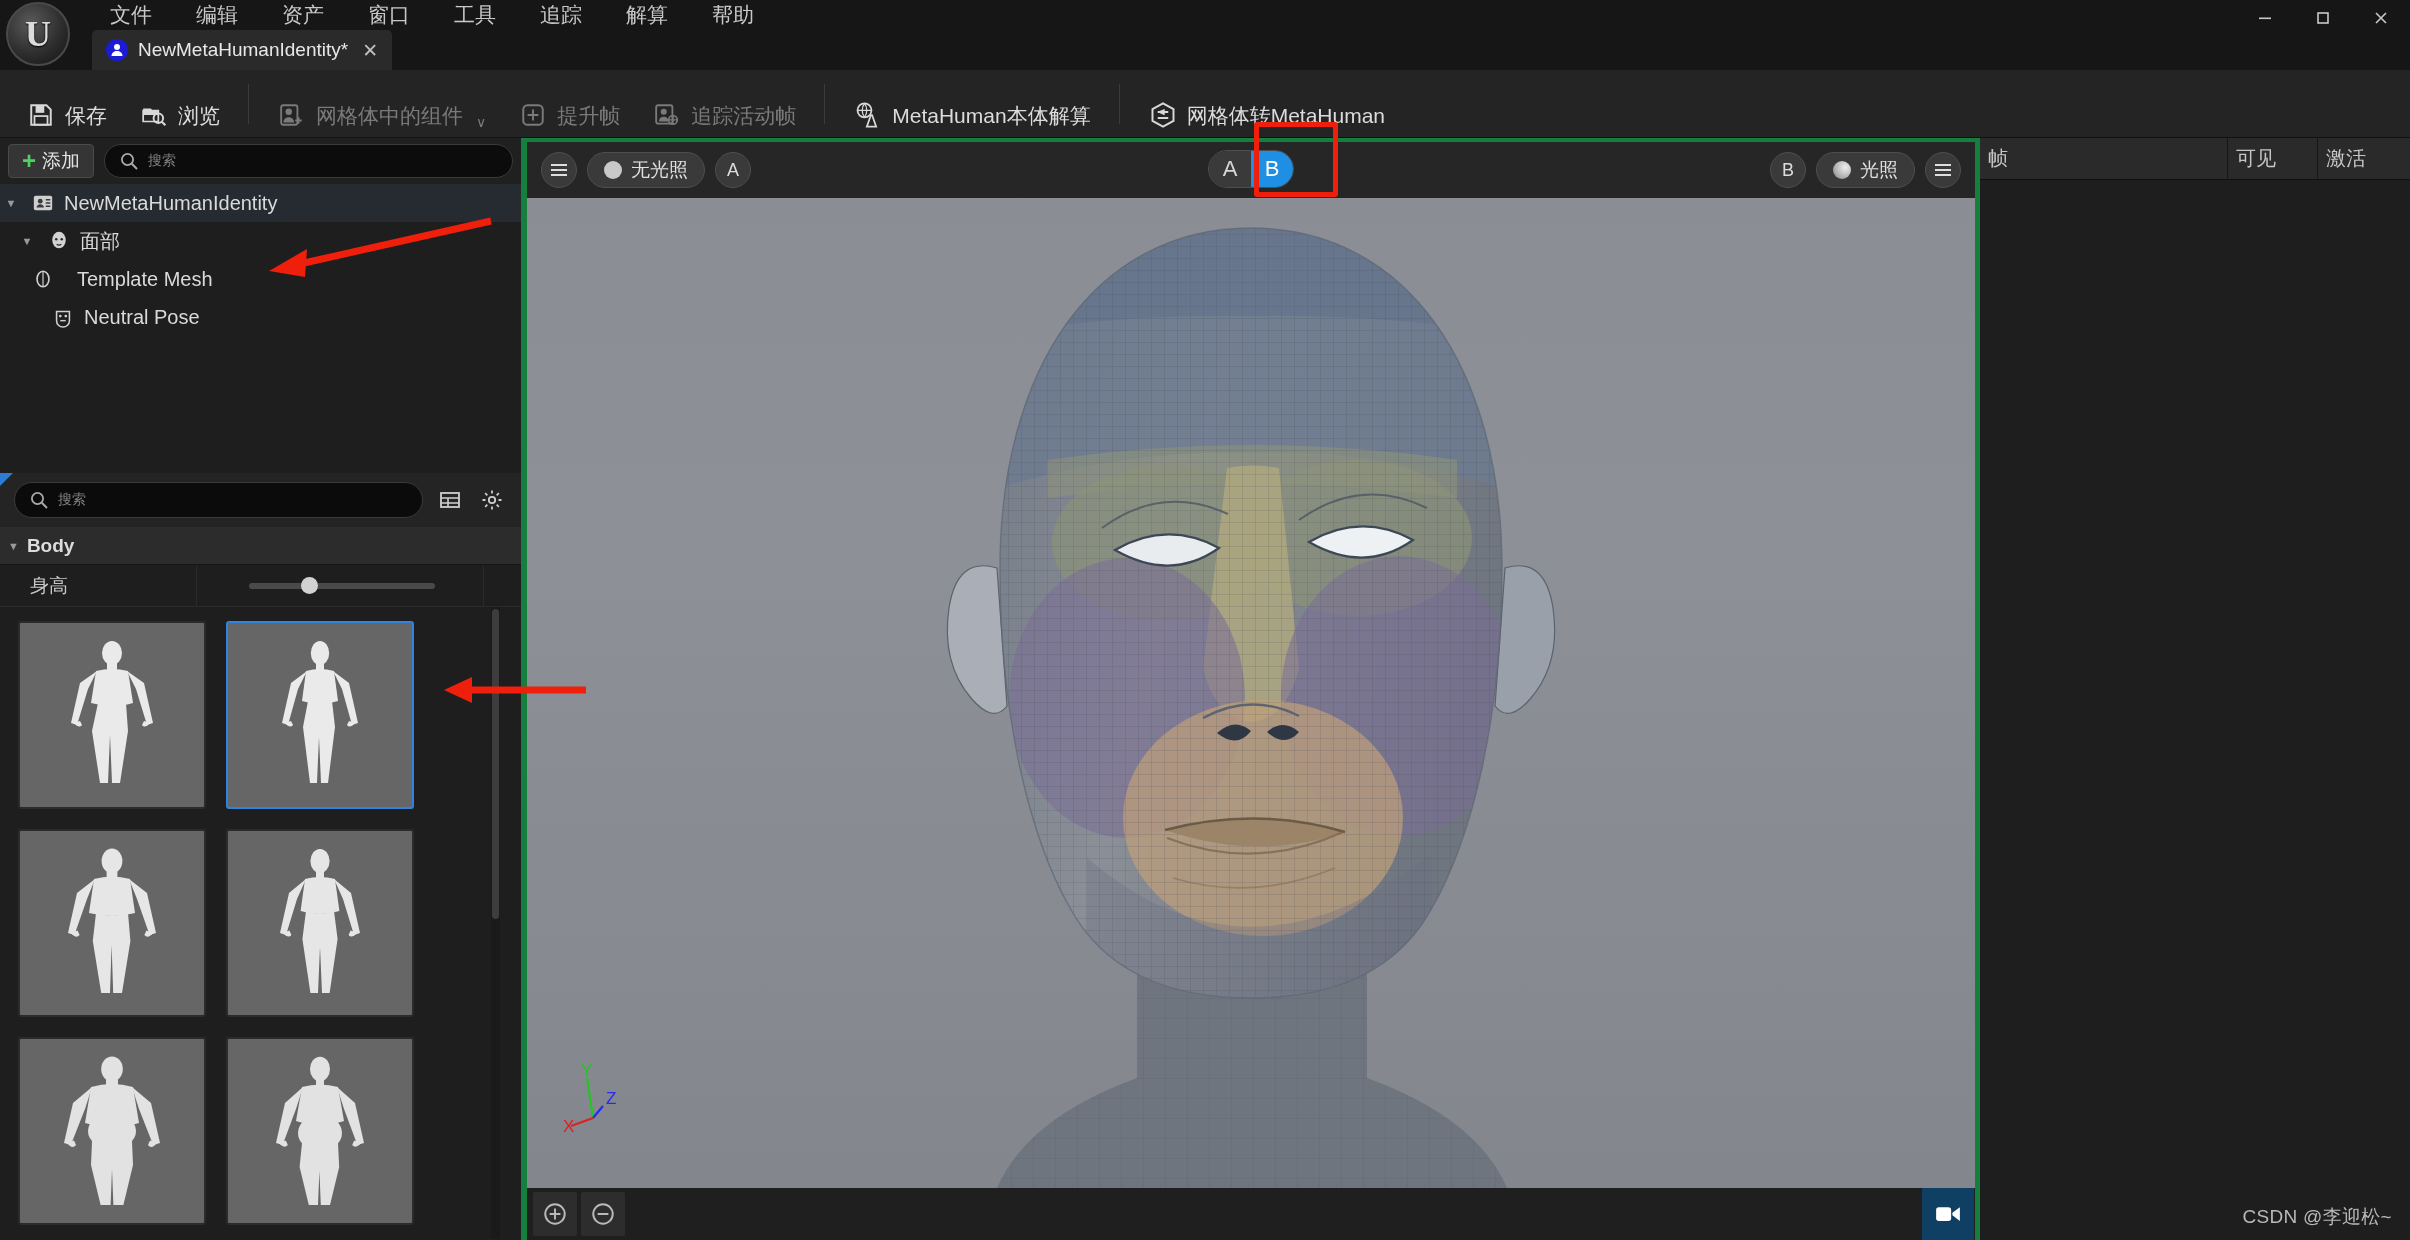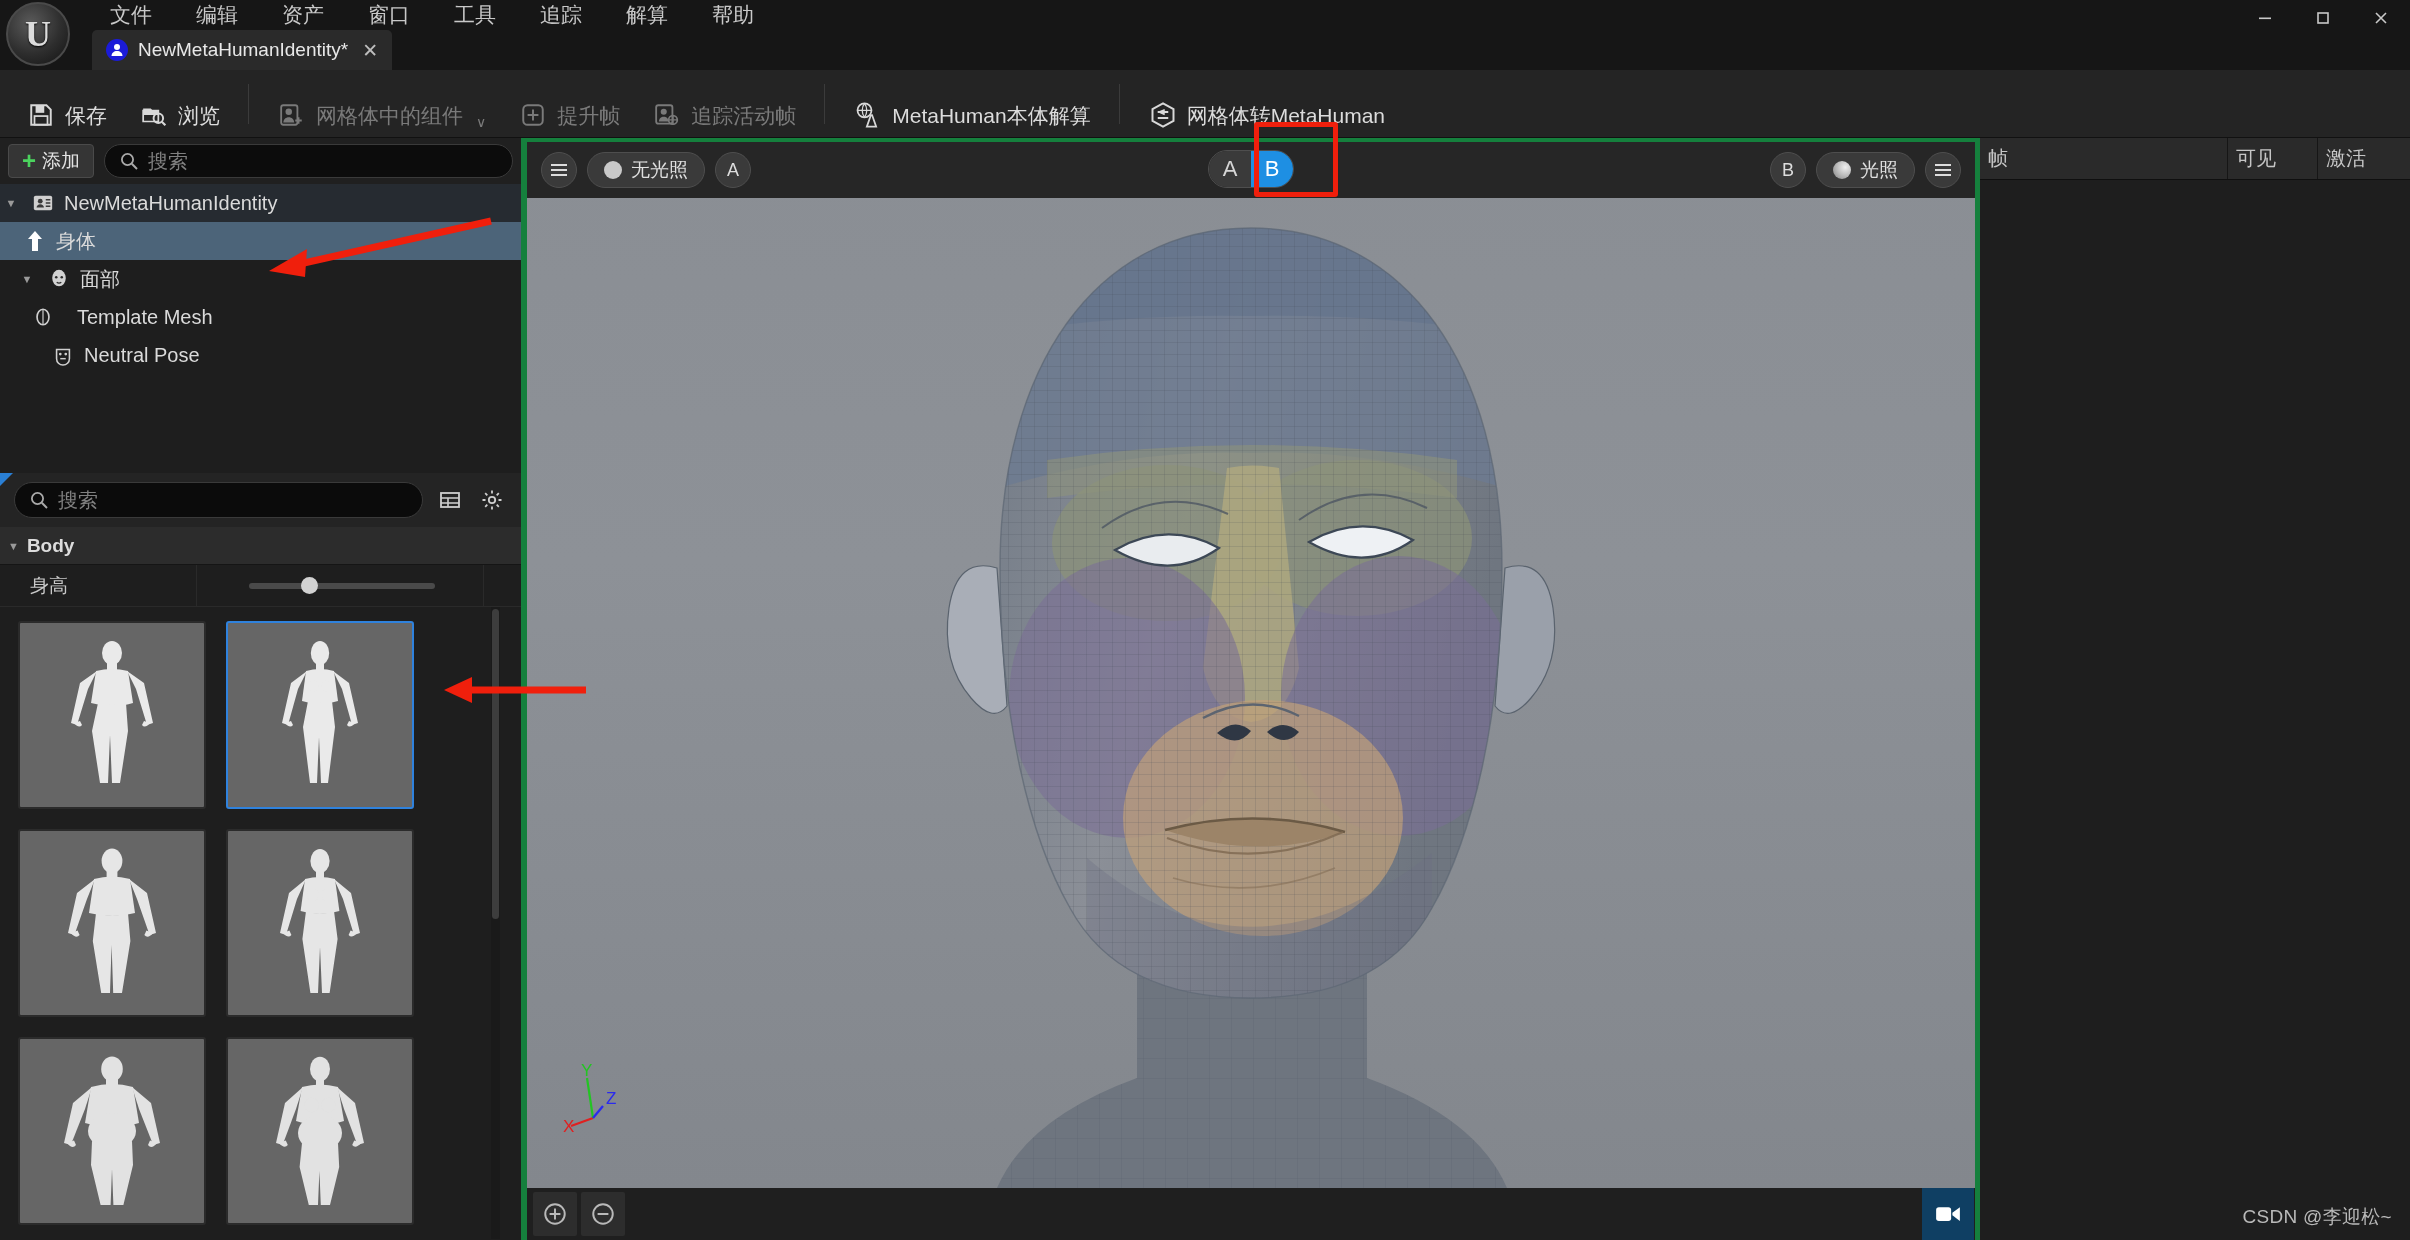--- a/index.html
+++ b/index.html
@@ -84,21 +84,21 @@
   }
   .add-btn {
     display:flex; align-items:center; gap:6px; background:#353535; border:1px solid #4a4a4a;
     border-radius: 4px; height: 34px; padding: 0 13px; font-size: 19px; color:#e2e2e2; cursor:pointer;
   }
   .add-plus { color:#4bd35e; font-size:24px; line-height:20px; font-weight:bold; }
   .search-box {
     flex: 1; height: 34px; background: #0c0c0c; border:1px solid #3a3a3a; border-radius: 17px;
     display:flex; align-items:center; gap:9px; padding: 0 14px;
   }
-  .search-box .ph { color:#808080; font-size: 20px; }
+  .search-box .ph { color:#808080; font-size: 14px; }
   .tree { position: absolute; top: 46px; left: 0; width: 521px; }
   .tree-row {
     height: 38px; display:flex; align-items:center; gap:8px; font-size: 20px;
     color: #dadada; cursor: pointer; padding-right: 8px;
   }
   .tree-row.root { background: #262b31; }
   .tree-row.selected { background: #4c6479; }
   .twisty { width: 22px; text-align:center; color:#9a9a9a; font-size: 11px; }
   .node-ico { width: 26px; height: 26px; display:flex; align-items:center; justify-content:center; }
 
@@ -397,28 +397,20 @@
           <svg width="22" height="22" viewBox="0 0 24 24">
             <rect x="2" y="4" width="20" height="16" rx="2" fill="#cfcfcf"></rect>
             <circle cx="9" cy="10" r="2.6" fill="#3a3a3a"></circle>
             <path d="M5 17c0-2.2 1.8-3.6 4-3.6s4 1.4 4 3.6z" fill="#3a3a3a"></path>
             <path d="M15 8.5h5 M15 12h5 M15 15.5h5" stroke="#3a3a3a" stroke-width="1.5"></path>
           </svg>
         </span>
         <span>NewMetaHumanIdentity</span>
       </div>
 
-      <div class="tree-row selected" style="padding-left:22px;">
-        <span class="node-ico">
-          <svg width="24" height="24" viewBox="0 0 24 24">
-            <path d="M12 2 L19 10 h-4 v12 h-6 V10 H5 z" fill="#ffffff"></path>
-          </svg>
-        </span>
-        <span>身体</span>
-      </div>
 
       <div class="tree-row" style="padding-left:16px;">
         <span class="twisty">▼</span>
         <span class="node-ico">
           <svg width="22" height="22" viewBox="0 0 24 24">
             <ellipse cx="12" cy="11" rx="7.4" ry="9" fill="#d2d2d2"></ellipse>
             <circle cx="9" cy="10" r="1.4" fill="#2b2b2b"></circle>
             <circle cx="15" cy="10" r="1.4" fill="#2b2b2b"></circle>
             <path d="M9.5 15.5q2.5 2 5 0" stroke="#2b2b2b" stroke-width="1.3" fill="none"></path>
           </svg>

